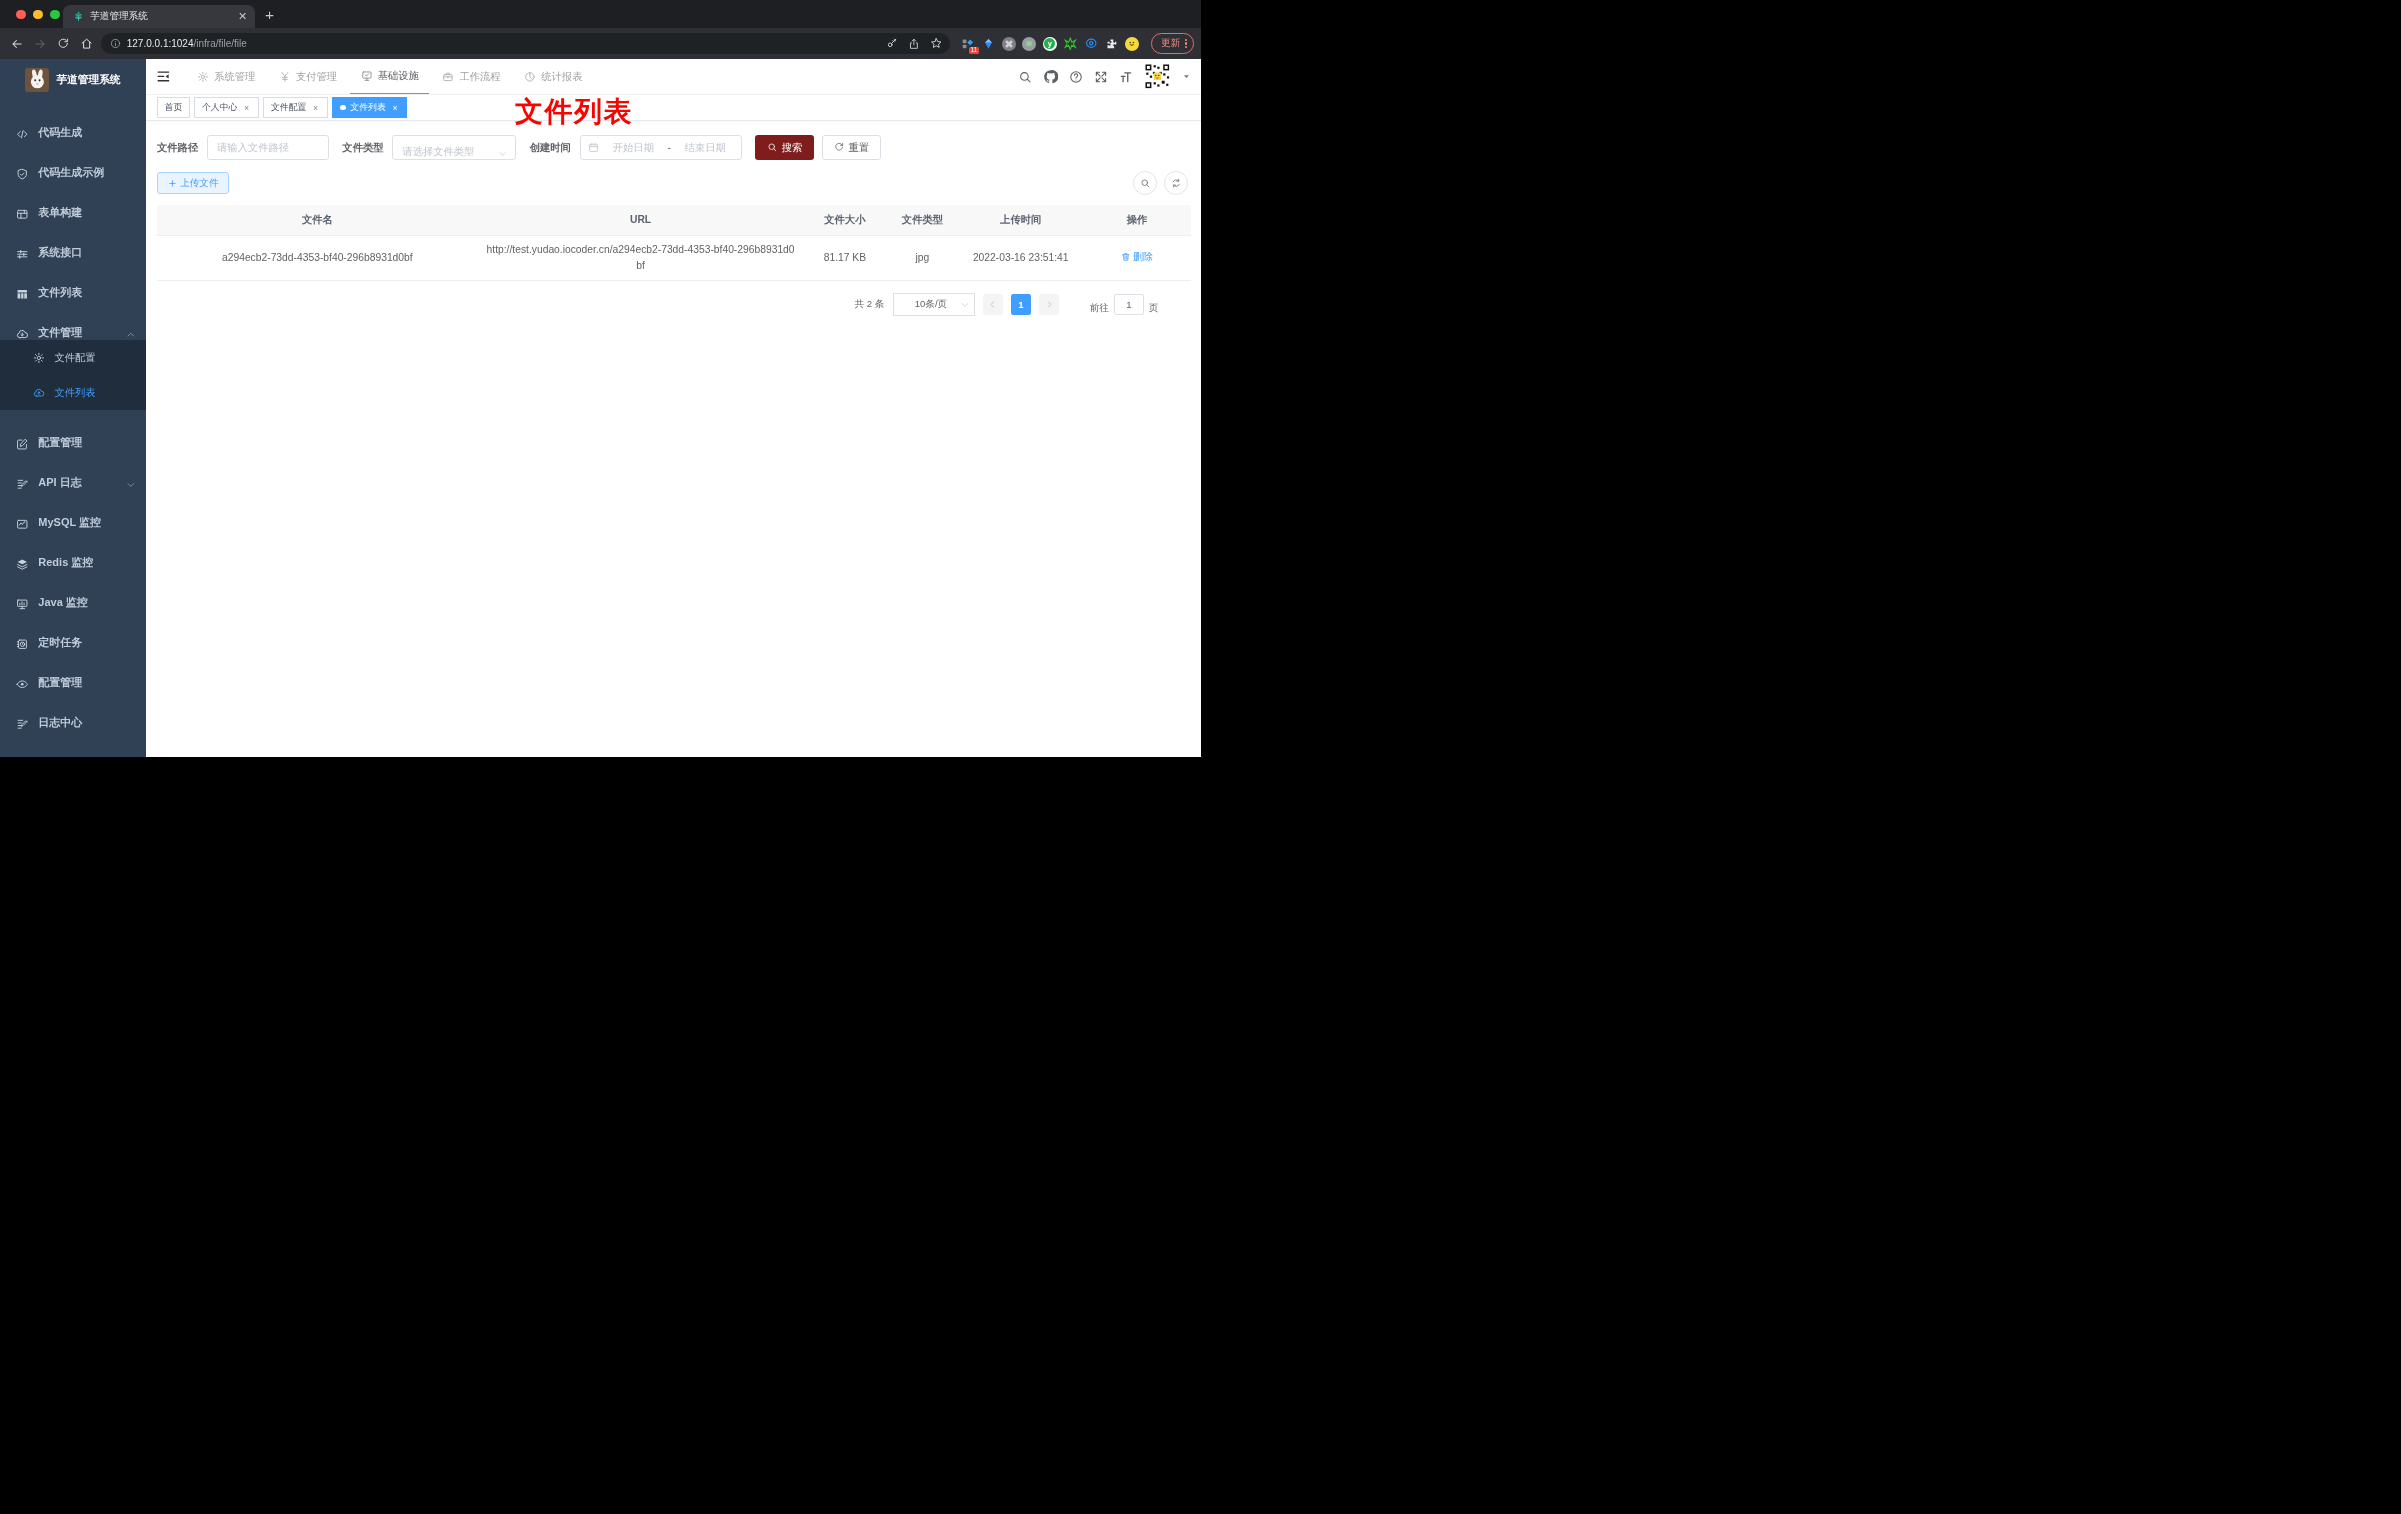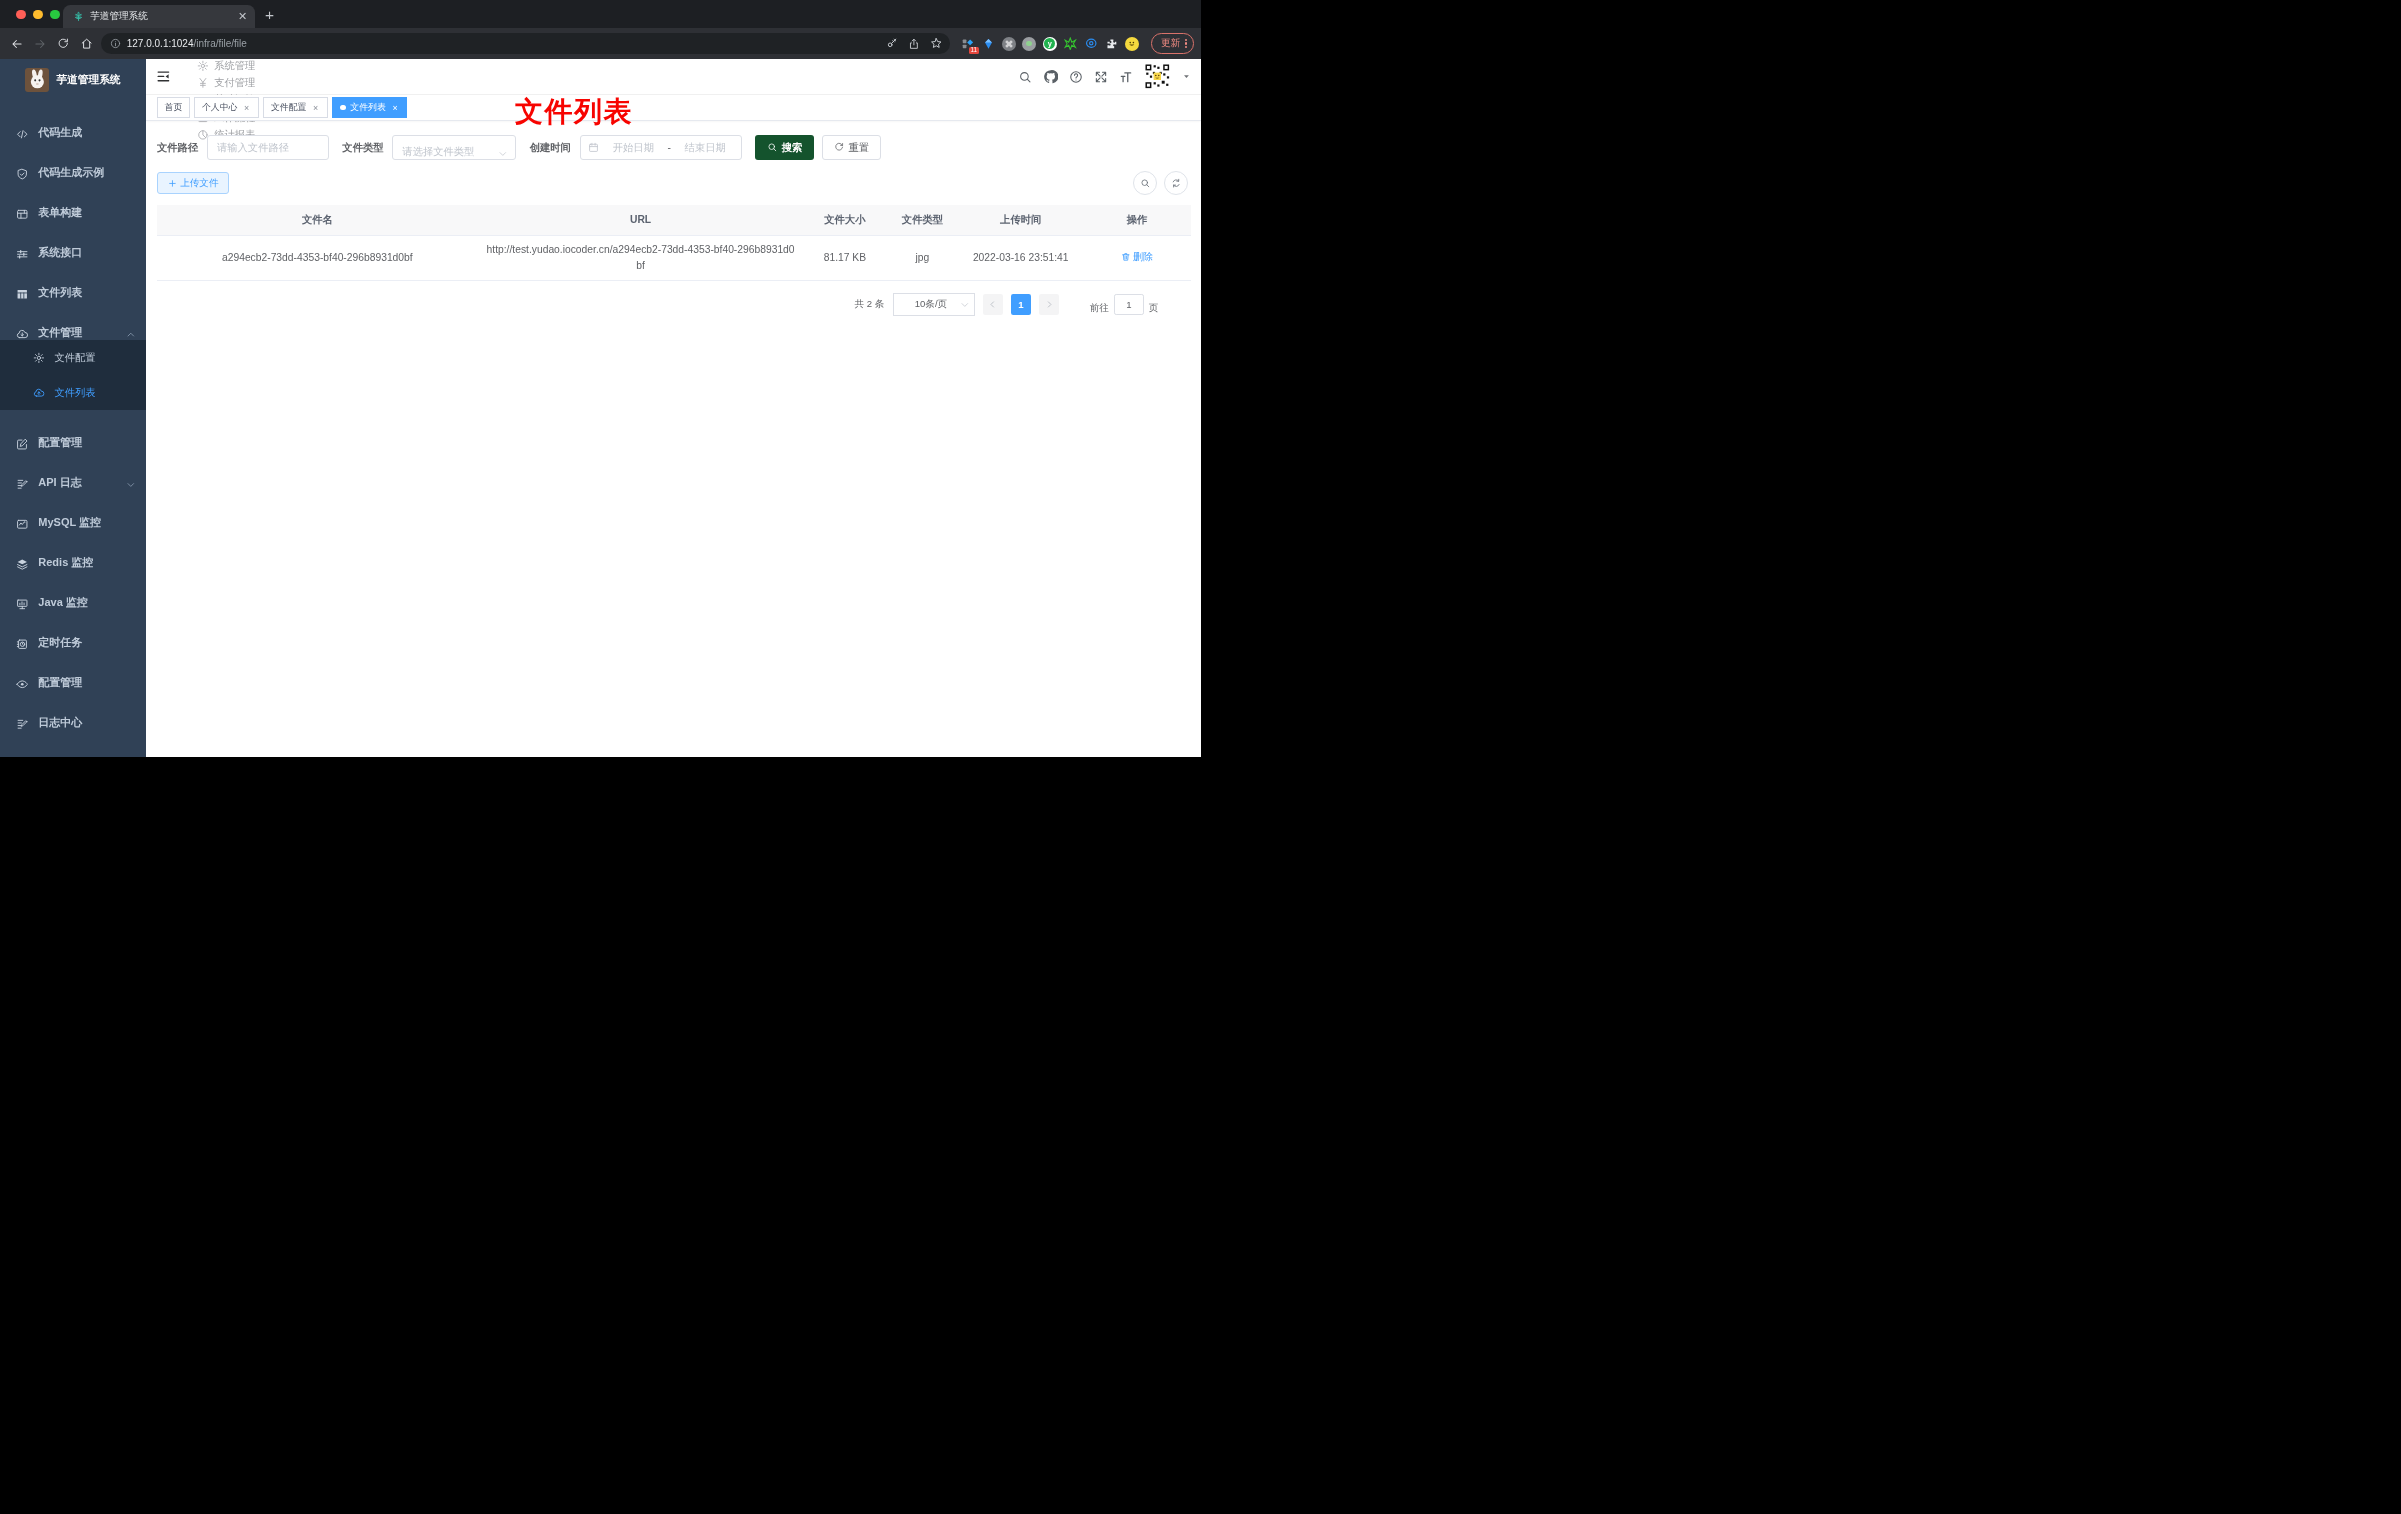--- a/index.html
+++ b/index.html
@@ -45,21 +45,21 @@
   .mchev{color:#97a8be;width:9.6px;height:9.6px;}
   .submenu{background:#1f2d3d;}
   .smitem{height:35px;display:flex;align-items:center;gap:9.6px;padding-left:33px;color:#bfcbd9;font-size:10.3px;cursor:pointer;}
   .smitem .micon{width:11.8px;height:11.8px;color:#c8d2de;}
   .smitem.active{color:#409eff;}
   .smitem.active .micon{color:#409eff;}
 
   .main{flex:1;display:flex;flex-direction:column;min-width:0;position:relative;background:#fff;}
   .header{height:35px;display:flex;align-items:stretch;border-bottom:0.7px solid #f0f0f0;flex:none;}
   .hamburger{width:35px;display:flex;align-items:center;justify-content:center;color:#303133;cursor:pointer;}
-  .topnav{display:flex;align-items:stretch;gap:3px;margin-left:5.9px;flex-direction:column;}
+  .topnav{display:flex;align-items:stretch;gap:3px;margin-left:5.9px;}
   .tnav{display:flex;align-items:center;gap:5.2px;padding:0 10.3px;color:#9d9fa3;font-size:10.3px;cursor:pointer;}
   .tnav .micon{width:11.8px;height:11.8px;color:#adafb3;}
   .tnav.active{color:#606266;border-bottom:1.5px solid #409eff;}
   .tnav.active .micon{color:#8a8c90;}
   .hright{margin-left:auto;display:flex;align-items:center;gap:11px;padding-right:10.3px;}
   .hicon{width:14px;height:14px;color:#5a6066;cursor:pointer;}
   .avatar{width:26.6px;height:26.6px;border-radius:4.4px;overflow:hidden;cursor:pointer;}
   .hcaret{width:8.9px;height:8.9px;color:#707377;}
 
   .tagsbar{height:25px;background:#fff;border-bottom:0.7px solid #e6e9ef;box-shadow:0 0.7px 2.2px rgba(0,0,0,.06);display:flex;align-items:center;padding-left:11px;gap:4.4px;flex:none;}
@@ -79,21 +79,21 @@
   input.ctl::placeholder{color:#bfc4cc;}
   .select{width:124px;padding:0 7.4px 0 8.9px;cursor:pointer;margin-right:5.9px;align-items:flex-end;}
   .select .ph{color:#bfc4cc;flex:1;}
   .chev{width:9.6px;height:9.6px;color:#c0c4cc;}
   .daterange{width:162px;padding:0 7.4px;gap:5.9px;margin-right:5.9px;}
   .daterange .cal{width:11px;height:11px;color:#c0c4cc;}
   .daterange .ph{color:#bfc4cc;flex:1;text-align:center;}
   .daterange .sep{color:#606266;}
   .btn{height:25px;border-radius:3px;font-size:10.3px;display:inline-flex;align-items:center;gap:4.4px;padding:0 11px;cursor:pointer;border:0.7px solid transparent;box-sizing:border-box;}
   .btn .bic{width:10.3px;height:10.3px;}
-  .btn-primary{background:#14532d;color:#fff;font-weight:bold;}
+  .btn-primary{background:#7f1d1d;color:#fff;}
   .btn-plainwhite{background:#fff;border-color:#dcdfe6;color:#606266;}
   .action-row{margin-top:11px;display:flex;align-items:center;}
   .btn-upload{height:22px;background:#e9f4ff;border:0.7px solid #a9d3fe;color:#409eff;font-size:9.6px;padding:0 9.6px;gap:3.7px;}
   .round-tools{margin-left:auto;display:flex;gap:7.4px;padding-right:3px;}
   .roundbtn{width:22px;height:22px;border:0.7px solid #e0e4ea;border-radius:50%;background:#fff;display:flex;align-items:center;justify-content:center;color:#5f6770;cursor:pointer;}
   .roundbtn .ic{width:10.3px;height:10.3px;}
 
   table.grid{width:100%;border-collapse:collapse;margin-top:9.6px;table-layout:fixed;}
   table.grid th{background:#f8f8f9;color:#5c6370;font-size:10.3px;font-weight:700;height:28px;border-bottom:0.7px solid #ebeef5;text-align:center;}
   table.grid td{color:#606266;font-size:10.3px;text-align:center;border-bottom:0.7px solid #ebeef5;padding:6.6px 7.4px;word-break:break-all;line-height:15.5px;}

